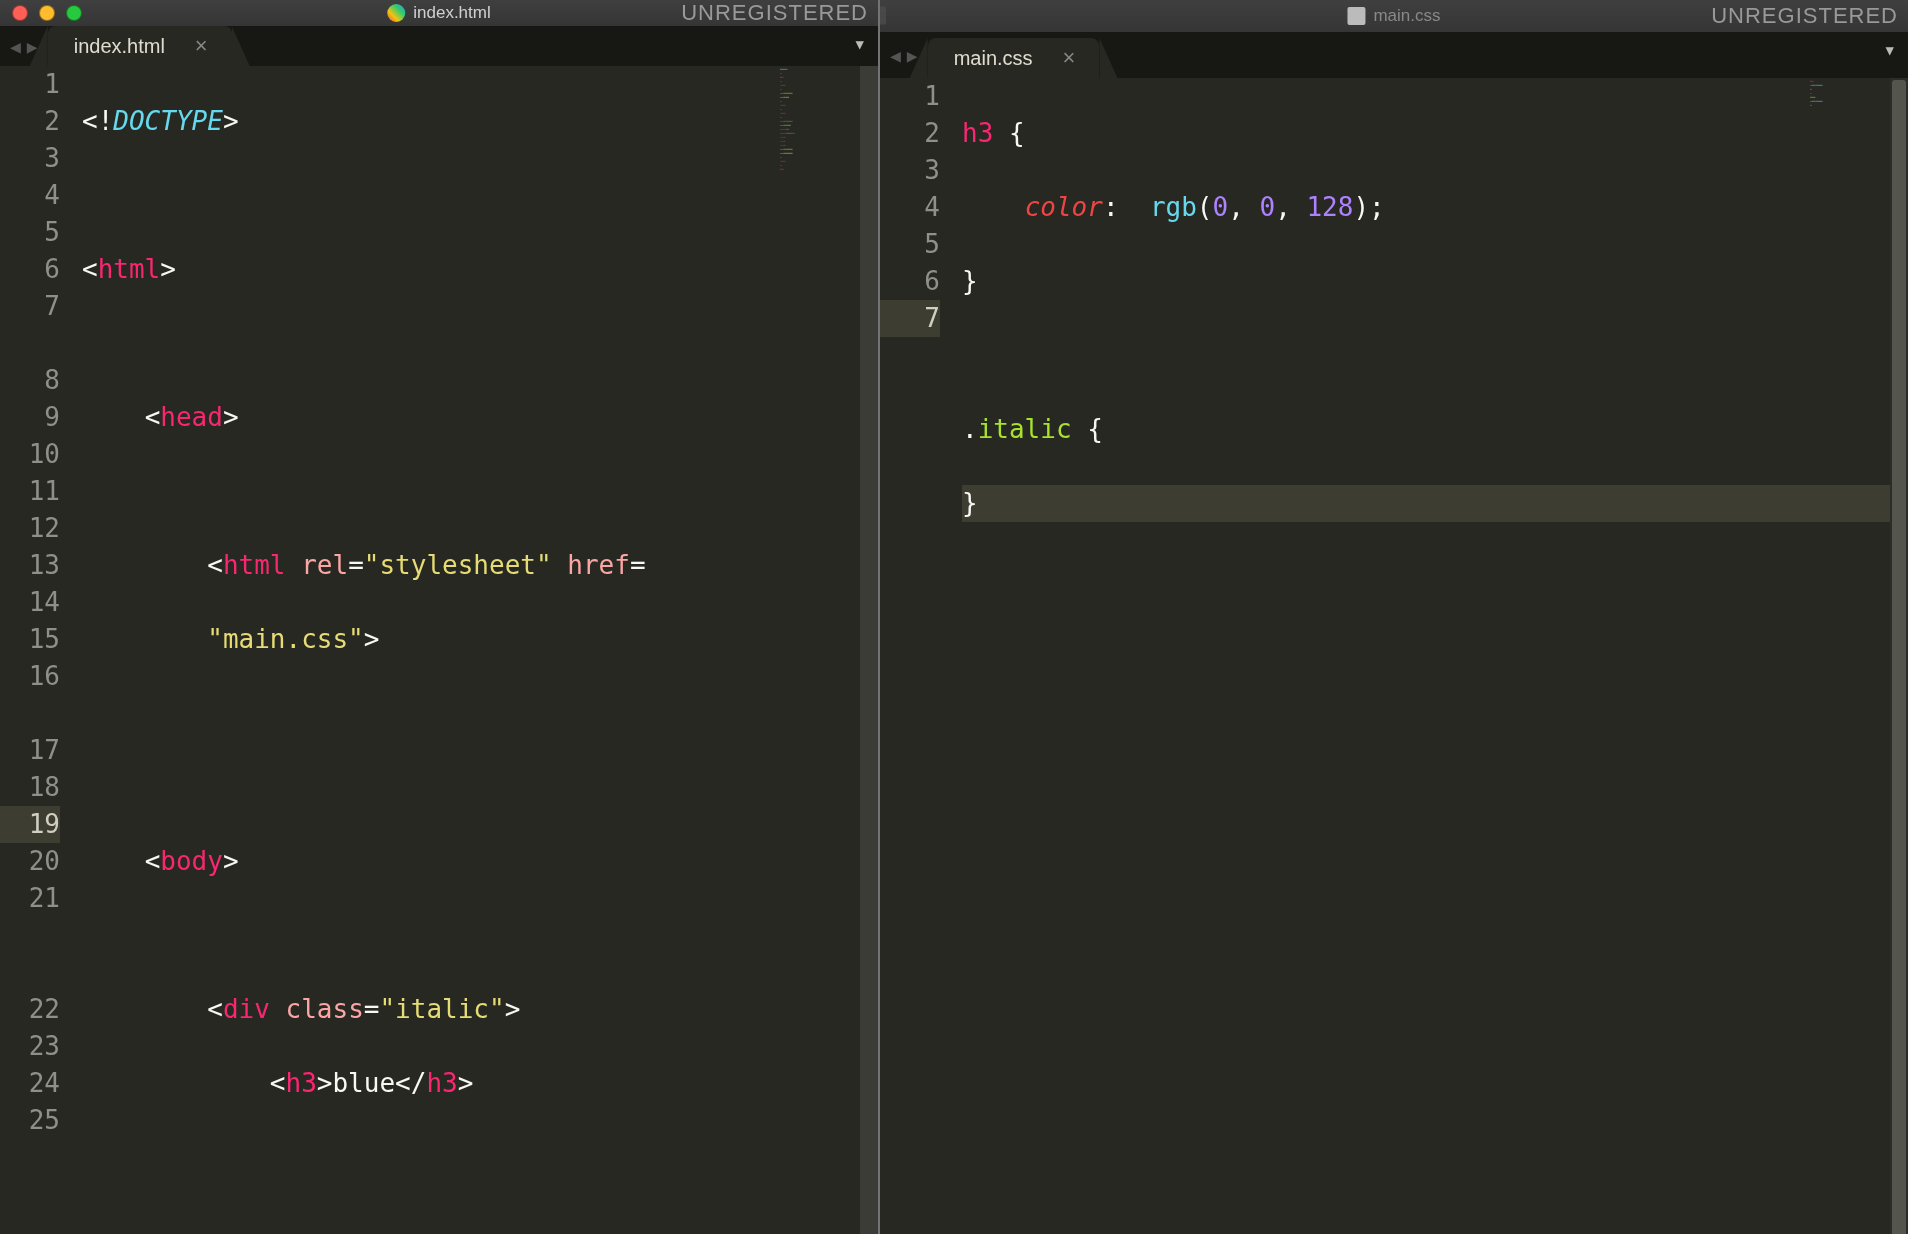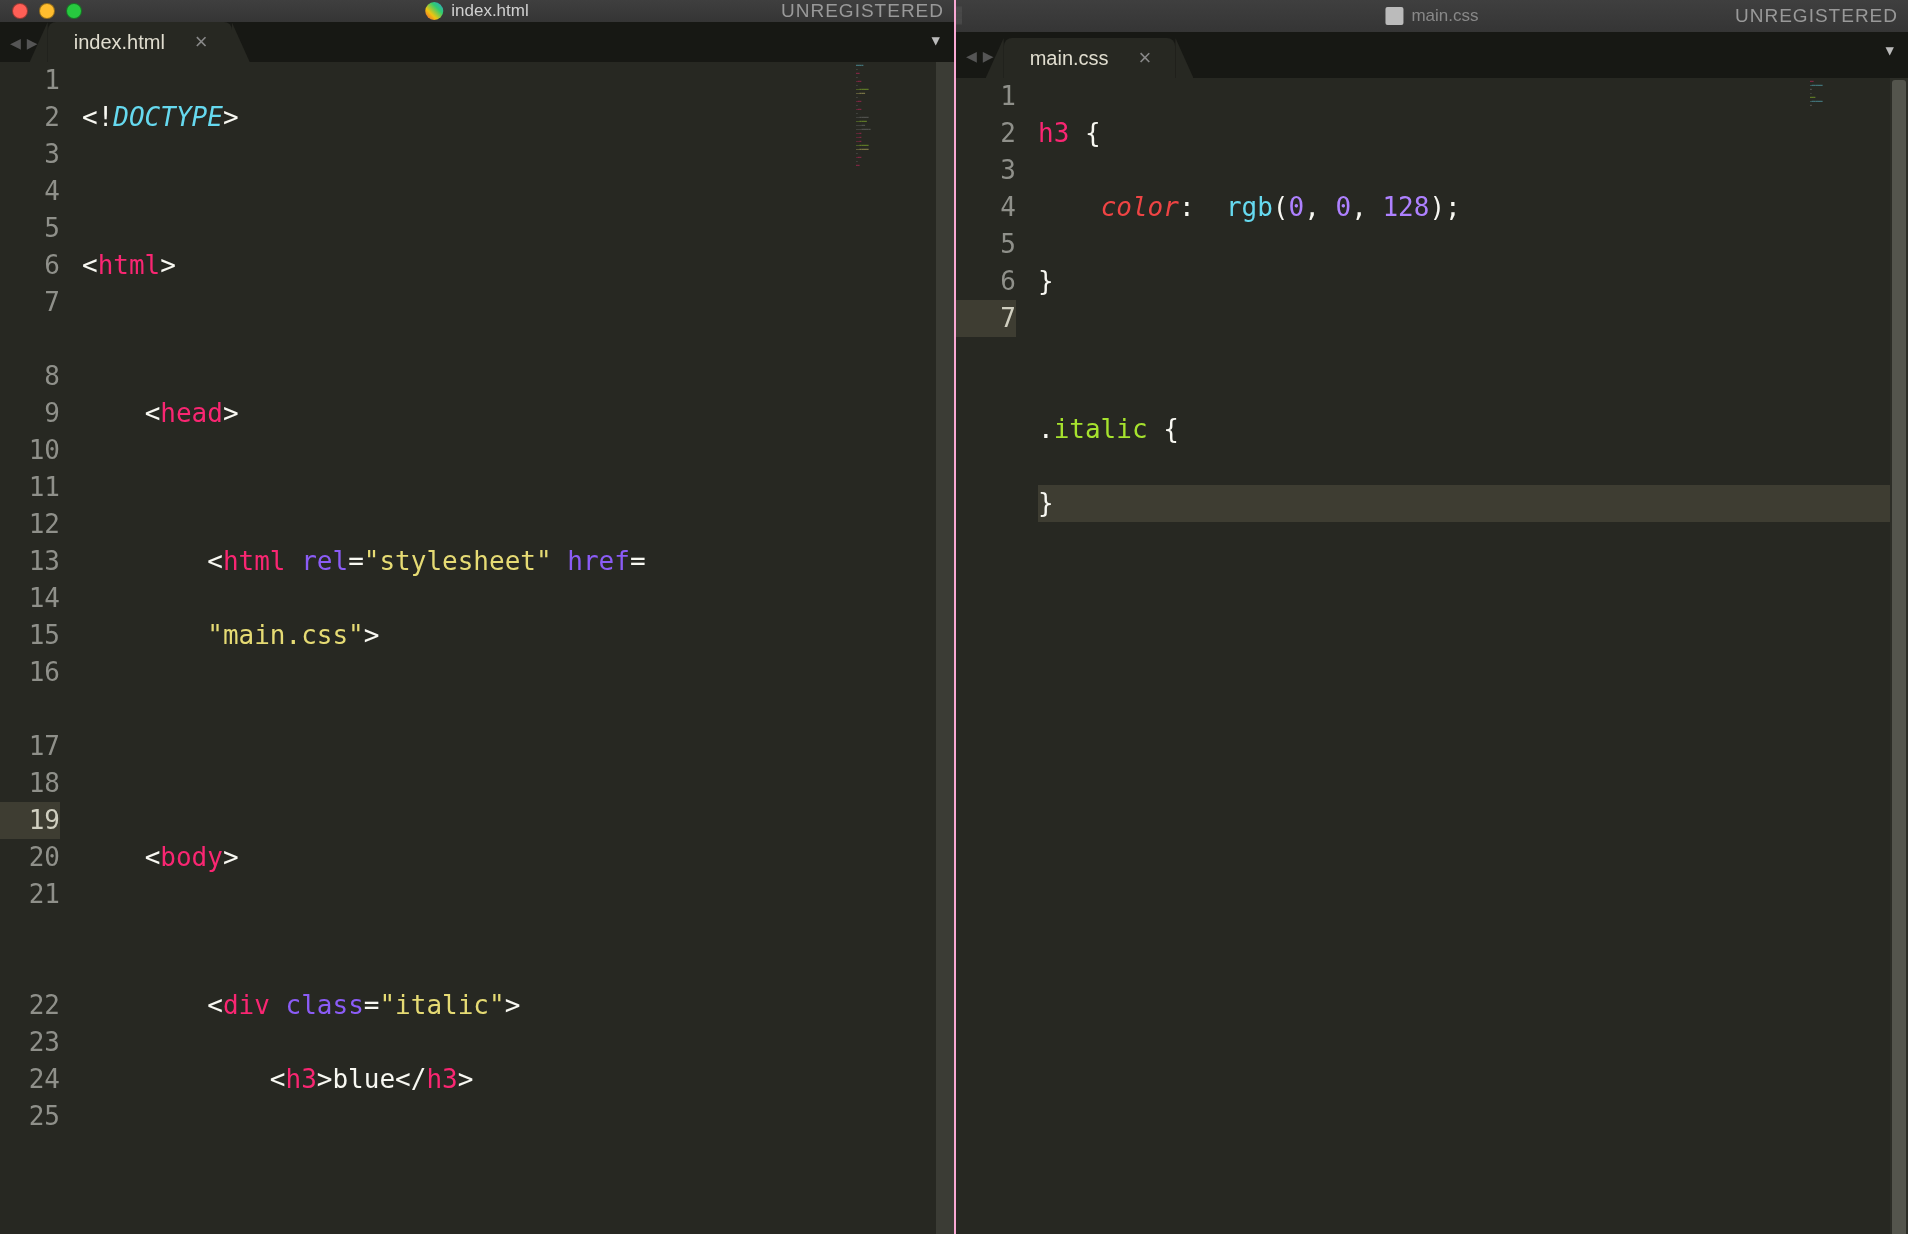--- a/index.html
+++ b/index.html
@@ -1,31 +1,31 @@
 <!DOCTYPE html>
 <html><head>
 <meta charset="utf-8">
 <style>
   * { margin: 0; padding: 0; box-sizing: border-box; }
   html, body { height: 100%; width: 100%; font-family: "Menlo","Consolas","DejaVu Sans Mono",monospace; background:#000; overflow:hidden; }
   .app { display:flex; width:1908px; height:1234px; }
   .pane { display:flex; flex-direction:column; background:#272822; position:relative; }
-  .pane-left { width:956px; border-right:2px solid #f9a8d4; }
+  .pane-left { width:880px; border-right:2px solid #737373; }
   .pane-right { flex:1; }
 
   
   .titlebar { height:32px; background:linear-gradient(#3f3f3f,#353535); display:flex; align-items:center; position:relative; font-family:-apple-system,"Helvetica Neue",Arial,sans-serif; }
   .tl-left .traffic { display:flex; gap:11px; margin-left:12px; }
   .dot { width:16px; height:16px; border-radius:50%; border:1px solid rgba(0,0,0,0.4); }
   .dot-red { background:#ff5f56; }
   .dot-yel { background:#ffbd2e; }
   .dot-grn { background:#27c93f; }
   .dot-dim { background:#787878; }
   .title-center { position:absolute; left:50%; transform:translateX(-50%); display:flex; align-items:center; gap:8px; color:#d0d0d0; font-size:17px; }
-  .title-right { margin-left:auto; margin-right:10px; color:#999; font-size:19px; letter-spacing:1px; }
+  .title-right { margin-left:auto; margin-right:10px; color:#999; font-size:22px; letter-spacing:1px; }
   .pane-right .title-center { color:#888; }
   .title-icon { display:inline-block; width:18px; height:18px; background:linear-gradient(45deg,#e74c3c,#f1c40f,#2ecc71,#3498db); border-radius:50%; }
   .title-icon-css { background:#bbb; border-radius:2px; }
 
   
   .tabbar { height:46px; background:#171814; display:flex; align-items:flex-end; position:relative; }
   .nav-arrows { display:flex; align-items:center; gap:6px; padding:0 10px; height:100%; }
   .arrow { color:#555; font-size:18px; }
   .tab { background:#272822; color:#e0ddcf; height:40px; display:flex; align-items:center; padding:0 24px 0 26px; font-size:20px; position:relative; border-top-left-radius:8px; border-top-right-radius:8px; font-family:-apple-system,"Helvetica Neue",Arial,sans-serif; }
   .tab::before { content:""; position:absolute; left:-18px; bottom:0; width:18px; height:40px; background:#272822; clip-path:polygon(100% 0,100% 100%,0 100%); }
@@ -39,21 +39,21 @@
   .gutter .ln { height:37px; }
   .gutter .active { background:#3e3d32; color:#d0cfc0; }
   .code { flex:1; white-space:pre; color:#f8f8f2; padding-left:4px; position:relative; }
   .code .line { height:37px; display:block; overflow:hidden; }
   .code .active { background:#3e3d32; }
 
   
   .t-punc  { color:#f8f8f2; }
   .t-tag   { color:#f92672; }
   .t-doctype { color:#66d9ef; font-style:italic; }
-  .t-attr  { color:#8b5cf6; }
+  .t-attr  { color:#fca5a5; }
   .t-str   { color:#e6db74; }
   .t-text  { color:#f8f8f2; }
   .t-sel   { color:#f92672; }
   .t-classsel { color:#a6e22e; }
   .t-prop  { color:#ef4444; font-style:italic; }
   .t-func  { color:#66d9ef; }
   .t-num   { color:#ae81ff; }
 
   .minimap { position:absolute; top:0; right:18px; width:80px; opacity:0.55; font-size:3px; line-height:4px; color:#888; overflow:hidden; pointer-events:none; }
   .scrollbar { position:absolute; right:0; top:0; width:18px; height:100%; background:#2c2d27; }

